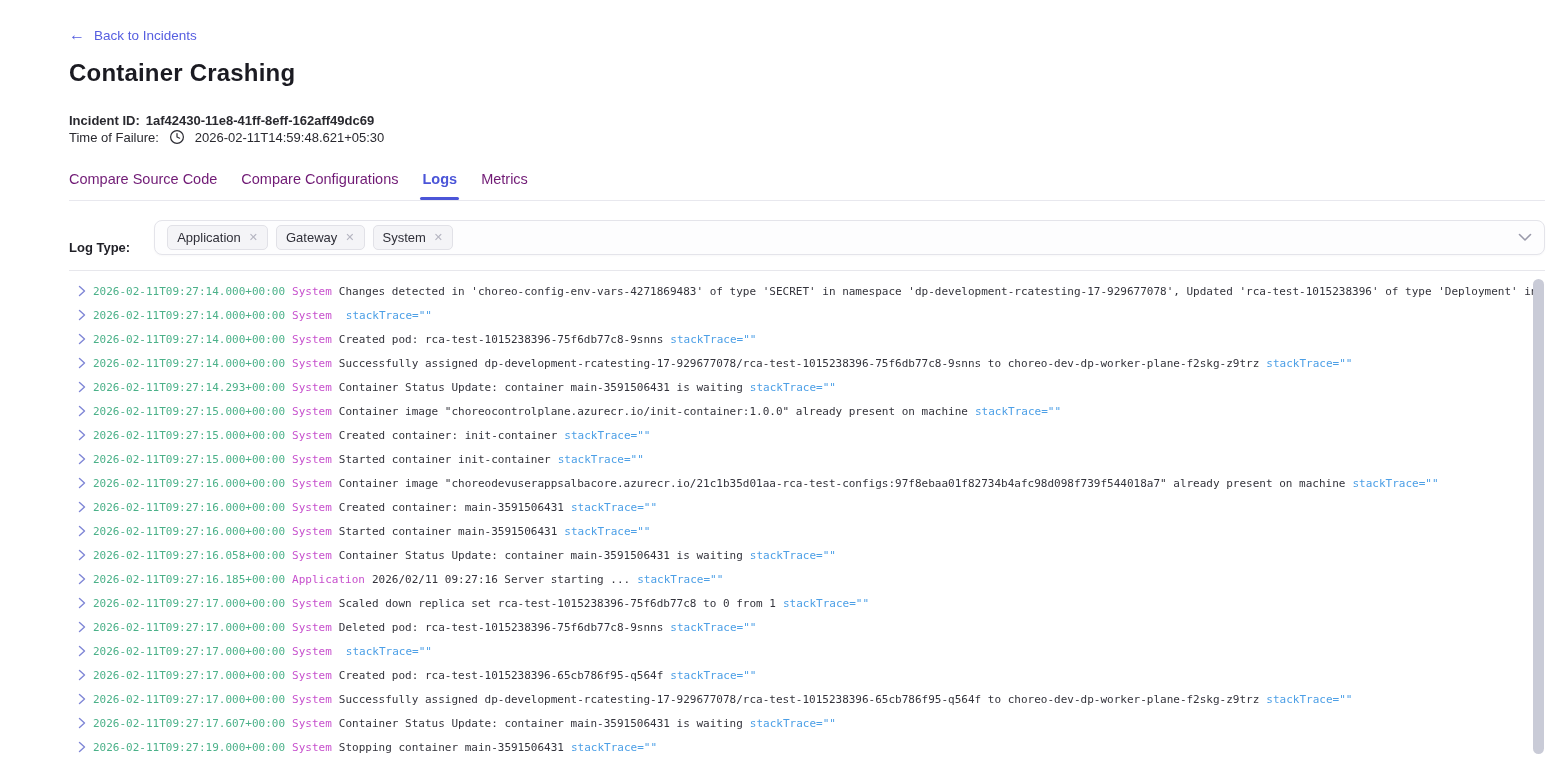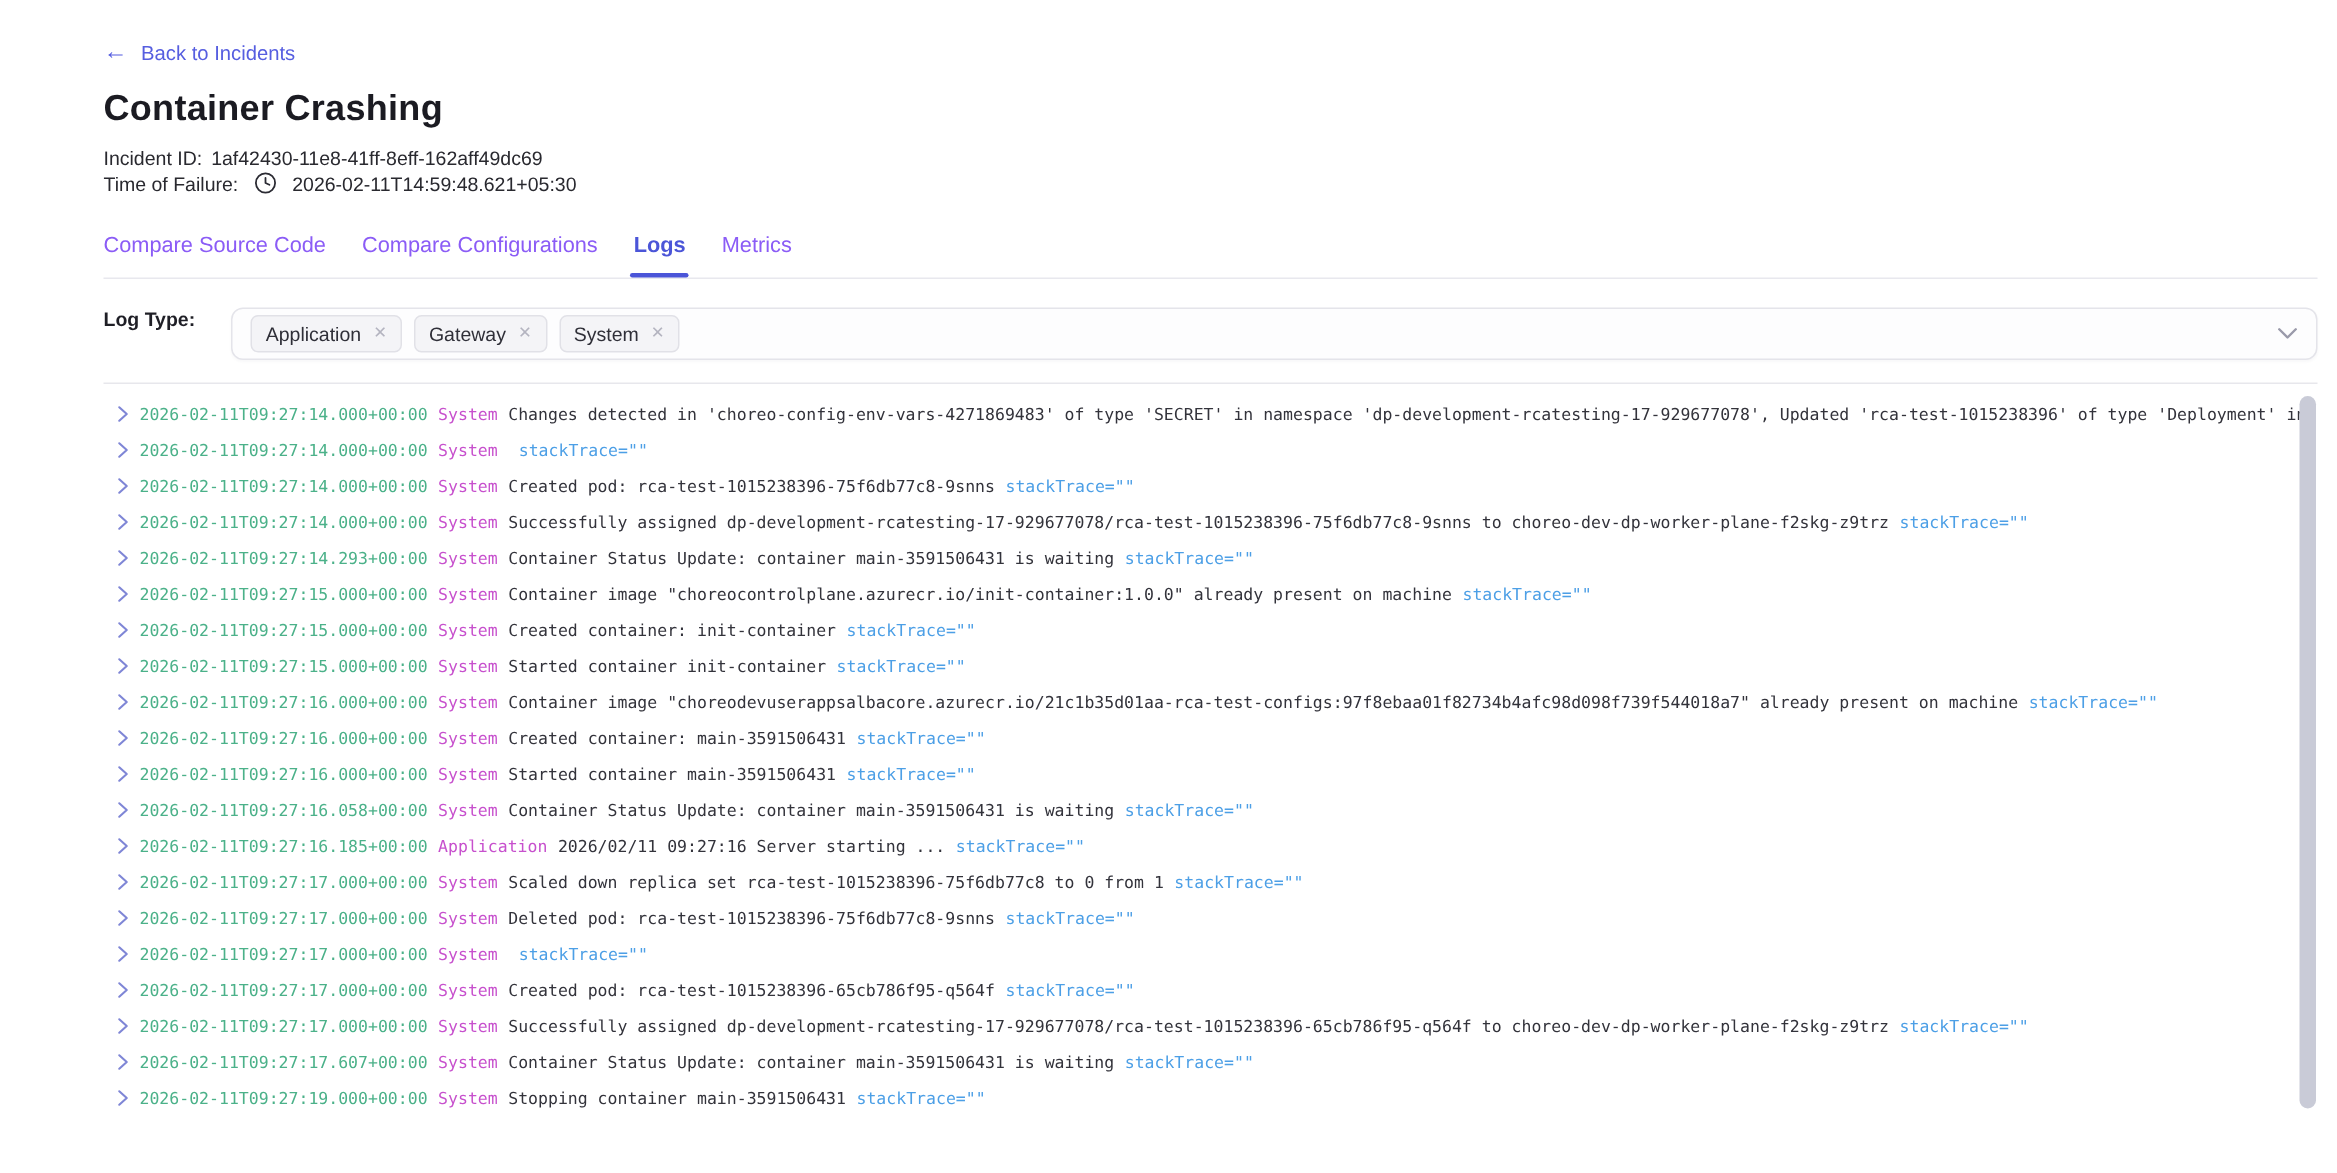--- a/index.html
+++ b/index.html
@@ -9,32 +9,32 @@
   .page { padding: 0 13px 0 69px; }
 
   
   .back-row { margin-top: 27px; display: flex; align-items: center; gap: 9px;
               color: #565ee0; font-size: 13.5px; cursor: pointer; width: max-content; }
   .back-row .arrow { font-size: 16px; line-height: 1; }
 
   
   .title { margin-top: 16px; font-size: 24px; font-weight: 700; color: #1b1b22; letter-spacing: 0.2px; }
   .meta-line { margin-top: 1px; font-size: 13px; color: #29292f; display: flex; align-items: center; gap: 6px; }
-  .meta-line.first { margin-top: 11px; }
+  .meta-line.first { margin-top: 26px; font-weight: bold; }
   .clock-icon { display: inline-flex; margin: 0 4px; }
 
   
   .tabs { margin-top: 26px; display: flex; gap: 24px; border-bottom: 1px solid #e8e8ee; }
-  .tab { position: relative; font-size: 14.5px; color: #8b5cf6; padding-bottom: 13px; cursor: pointer; white-space: nowrap; }
+  .tab { position: relative; font-size: 14.5px; color: #701a75; padding-bottom: 13px; cursor: pointer; white-space: nowrap; }
   .tab.active { color: #4b55d8; font-weight: 700; }
   .tab.active::after { content: ""; position: absolute; left: -2px; right: -2px; bottom: 0;
                        height: 3px; background: #4b55d8; border-radius: 3px; }
 
   
-  .filter-row { margin-top: 19px; display: flex; align-items: flex-start; }
+  .filter-row { margin-top: 19px; display: flex; align-items: flex-end; }
   .filter-label { font-size: 13px; font-weight: 700; color: #1f1f26; white-space: nowrap; }
   .filter-box { margin-left: 24px; flex: 1; height: 35px; border: 1px solid #e4e4ea; border-radius: 8px;
                 background: #fdfdfe; display: flex; align-items: center; padding: 0 12px; gap: 8px;
                 box-shadow: 0 1px 2px rgba(30,30,60,0.03); cursor: pointer; }
   .chip { display: inline-flex; align-items: center; gap: 8px; background: #f4f4f7; border: 1px solid #e1e1e7;
           border-radius: 5px; padding: 4px 9px; font-size: 13px; color: #2f2f38; }
   .chip .x { color: #b4b4c0; font-size: 11px; line-height: 1; cursor: pointer; }
   .filter-caret { margin-left: auto; display: inline-flex; }
 
   

